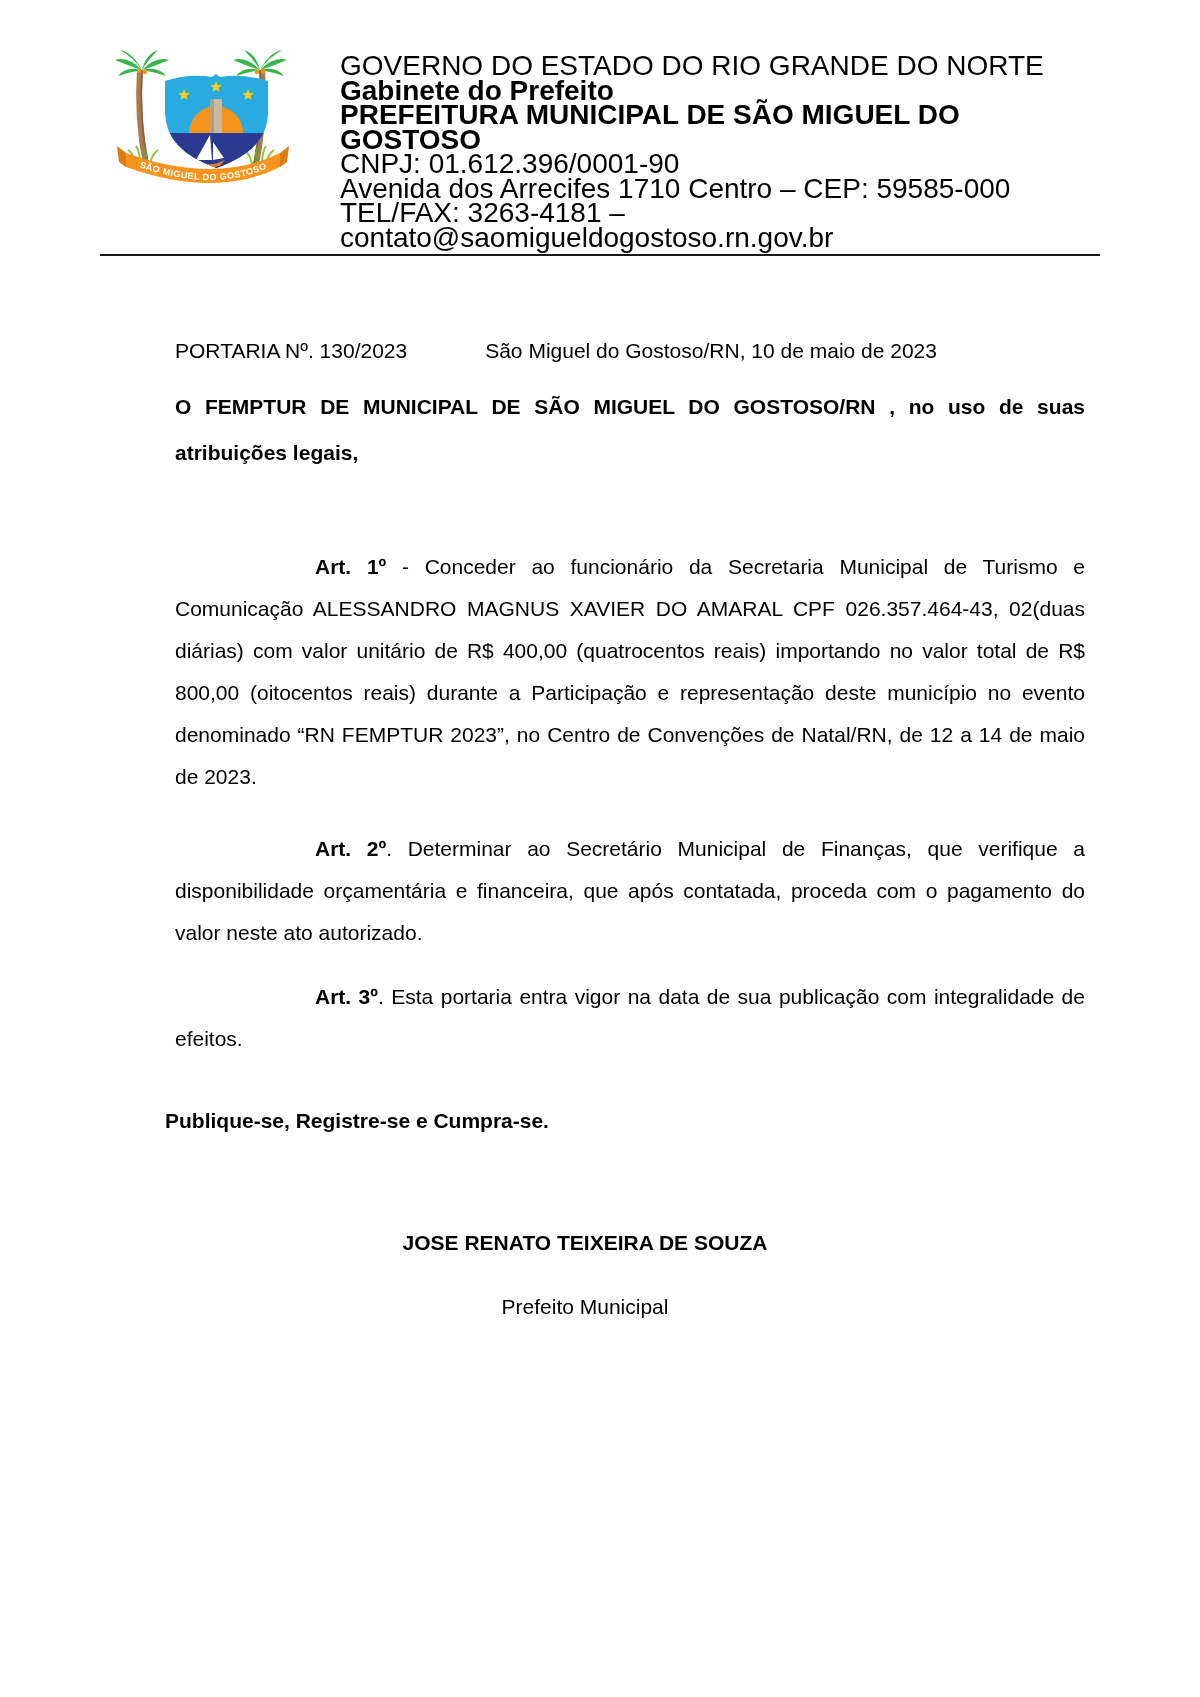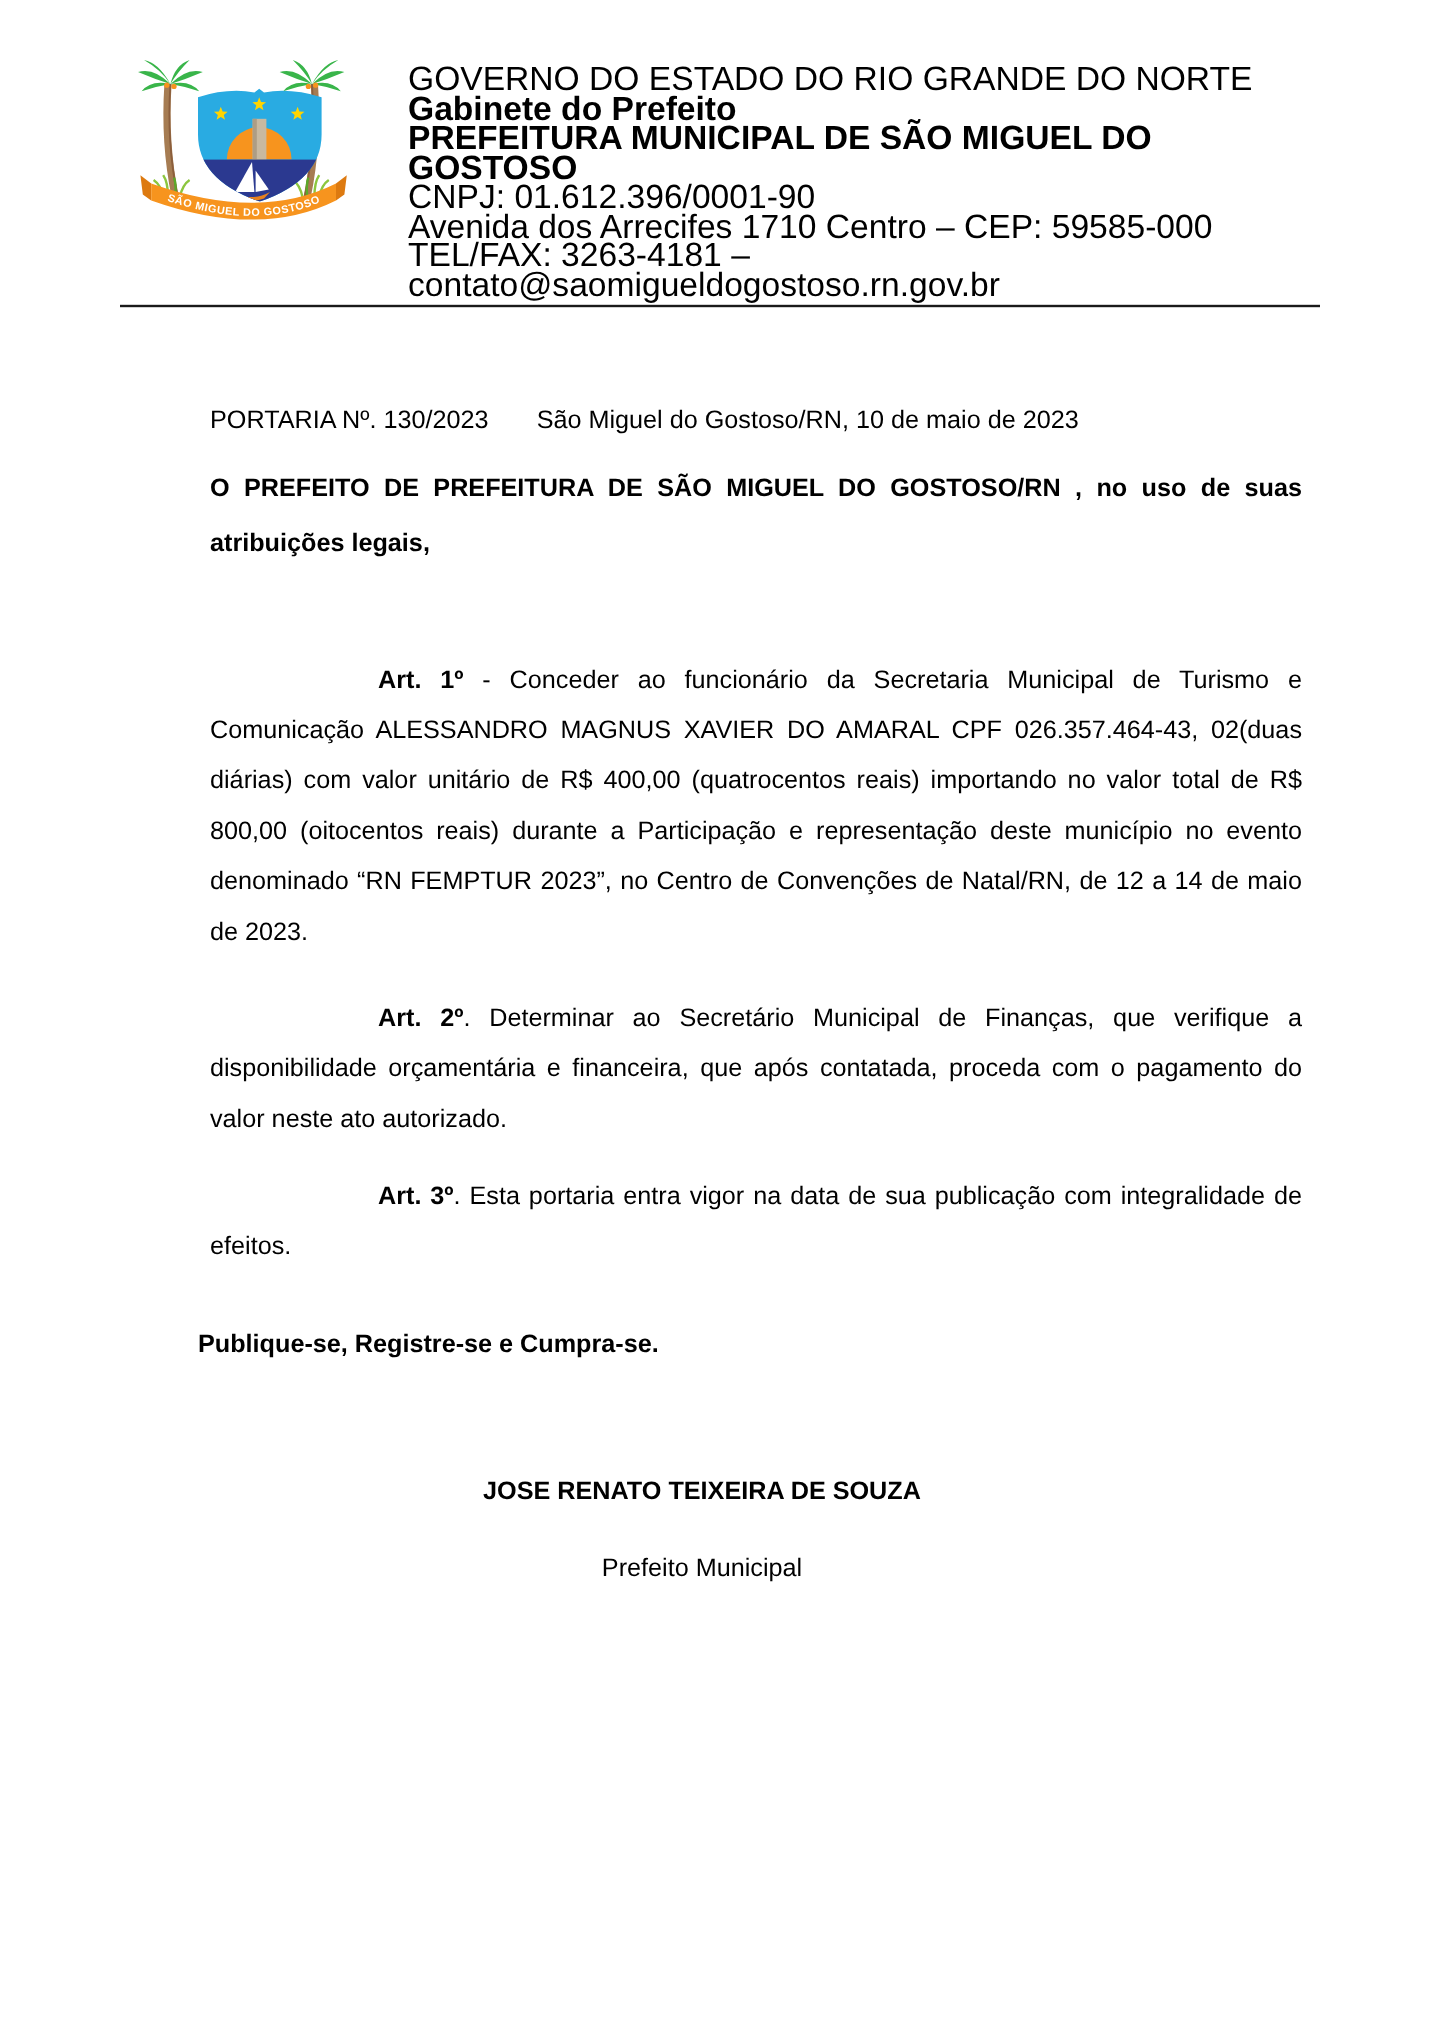--- a/index.html
+++ b/index.html
@@ -18,21 +18,21 @@
   .crest  { width:178px; height:145px; flex:0 0 auto; }
   .header-text { margin-left:50px; font-size:28px; line-height:24.5px; padding-top:4px; }
   .header-text .b { font-weight:bold; }
   .header-rule {
     margin:4px 100px 0 100px;
     border-top:2.5px solid #1a1a1a;
   }
   
   .body { padding:0 115px 0 175px; font-size:21px; }
   .portaria-line { margin-top:74px; line-height:42px; white-space:nowrap; }
-  .place-date { display:inline-block; margin-left:40px; }
+  .place-date { display:inline-block; margin-left:78px; }
   .preamble {
     margin-top:12px; font-weight:bold; text-align:justify; line-height:46px;
   }
   .resolve {
     margin-top:20px; line-height:42px; font-weight:bold;
     text-decoration:underline; text-decoration-thickness:2px; text-underline-offset:4px;
   }
   .article { text-align:justify; line-height:42px; text-indent:140px; }
   .art-1 { margin-top:70px; }
   .art-2 { margin-top:30px; }
@@ -121,21 +121,21 @@
   </div>
 
   <div class="header-rule"></div>
 
   <div class="body">
 
     <div class="portaria-line">
       <span>PORTARIA Nº. 130/2023</span><span class="place-date">São Miguel do Gostoso/RN,  10 de maio de 2023</span>
     </div>
 
-    <p class="preamble">O PREFEITO DE PREFEITURA DE SÃO MIGUEL DO GOSTOSO/RN , no uso de suas atribuições legais,</p>
+    <p class="preamble">O FEMPTUR DE MUNICIPAL DE SÃO MIGUEL DO GOSTOSO/RN , no uso de suas atribuições legais,</p>
 
 
     <p class="article art-1"><span class="label">Art. 1º</span><span> - Conceder ao funcionário da Secretaria Municipal de Turismo e Comunicação ALESSANDRO MAGNUS XAVIER DO AMARAL CPF 026.357.464-43, 02(duas diárias) com valor unitário de R$ 400,00 (quatrocentos reais) importando no valor total de R$ 800,00 (oitocentos reais) durante a Participação e representação deste município no evento denominado “RN FEMPTUR 2023”, no Centro de Convenções de Natal/RN, de 12 a 14 de maio de 2023.</span></p>
 
     <p class="article art-2"><span class="label">Art. 2º</span><span>. Determinar ao Secretário Municipal de Finanças, que verifique a disponibilidade orçamentária e financeira, que após contatada, proceda com o pagamento do valor neste ato autorizado.</span></p>
 
     <p class="article art-3"><span class="label">Art. 3º</span><span>. Esta portaria entra vigor na data de sua publicação com integralidade de efeitos.</span></p>
 
     <p class="publique">Publique-se, Registre-se e Cumpra-se.</p>
 

